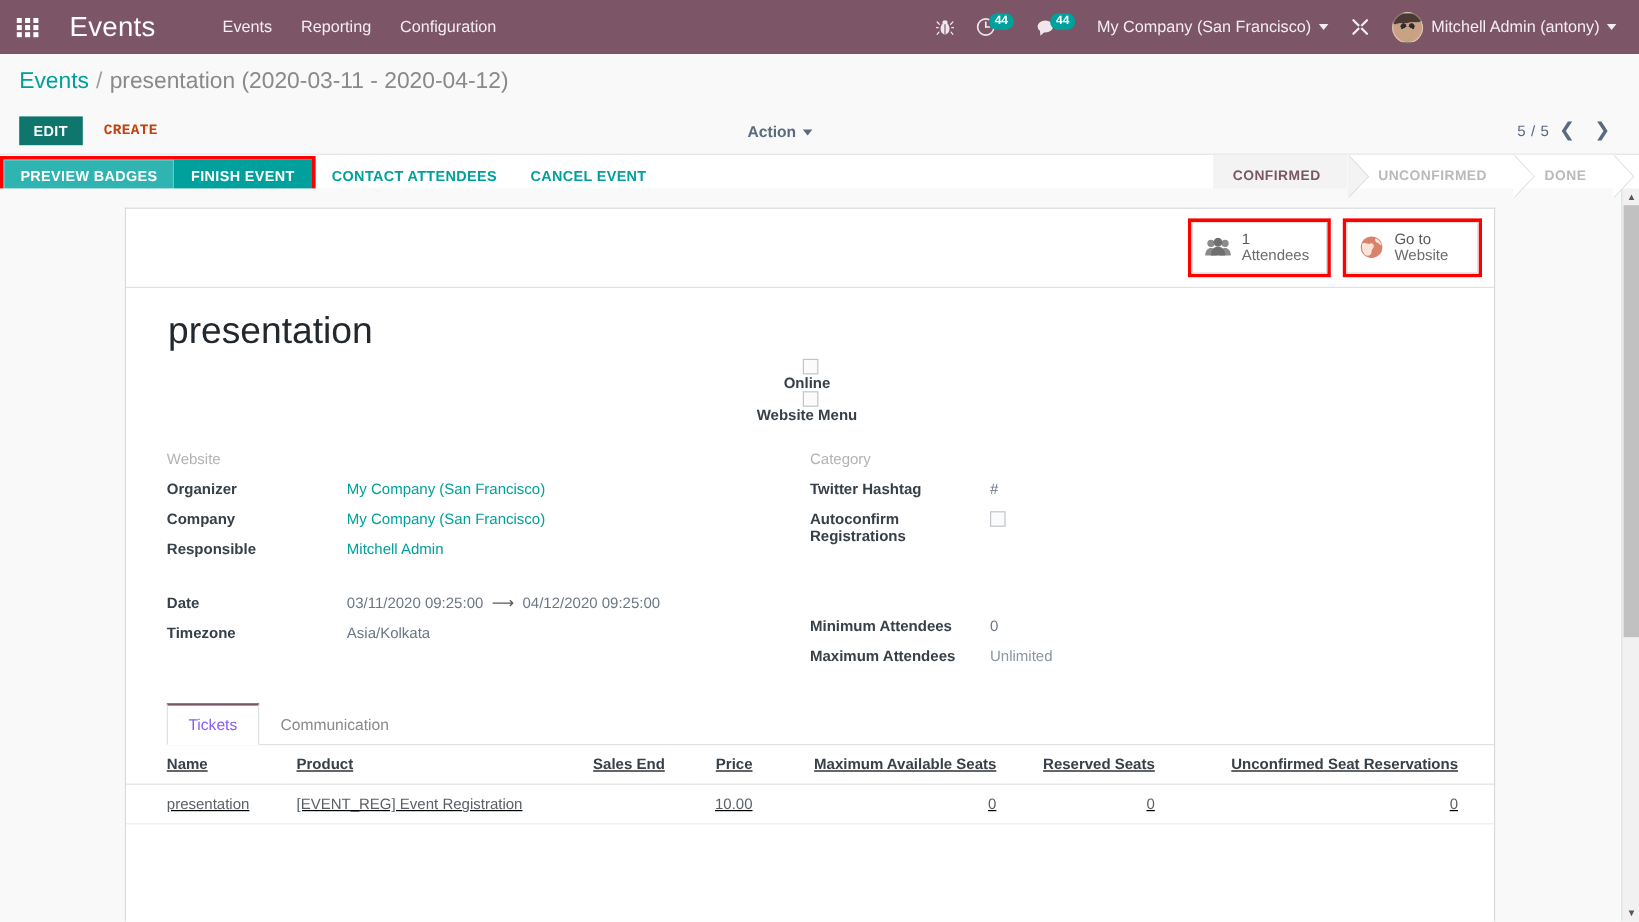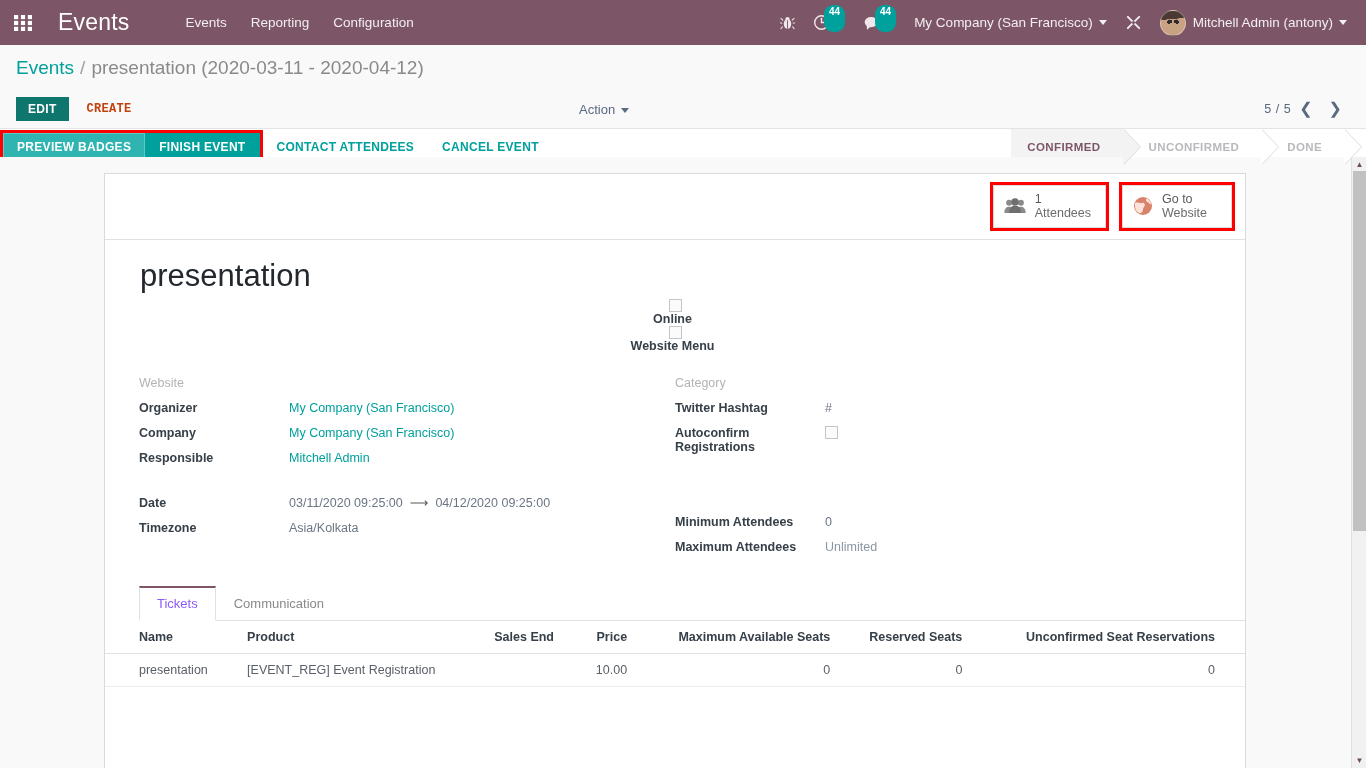--- a/index.html
+++ b/index.html
@@ -55,21 +55,21 @@
     padding: 0 9px; height: 45px;
     cursor: pointer; position: relative;
     font-size: 13.5px; color: #f3eef0;
   }
   .badge-num {
     background: #00A09D;
     color: #fff;
     font-size: 10px;
     font-weight: bold;
     border-radius: 9px;
-    padding: 1px 5px 14px 5px;
+    padding: 1px 5px 1px 5px;
     line-height: 12px;
     margin-left: -6px;
     margin-top: -9px;
     position: relative;
   }
   .company-sel { white-space: nowrap; font-size: 13.5px; }
   .caret-d {
     display: inline-block;
     width: 0; height: 0;
     border-left: 4px solid transparent;
@@ -124,24 +124,25 @@
     color: #c2410c;
     font-size: 12px; font-weight: 600;
     letter-spacing: .3px;
     padding: 5px 12px;
     margin-left: 6px;
     cursor: pointer;
     font-family: Liberation Mono, monospace;
   }
   .action-dd {
     position: absolute;
-    left: 579px;
+    left: 623px;
     color: #5a6a80;
     font-size: 13px;
     cursor: pointer;
+    font-weight: bold;
   }
   .pager {
     margin-left: auto;
     display: flex; align-items: center;
     color: #5a6a80;
     font-size: 12.5px;
   }
   .pager .pg-val { letter-spacing: .5px; }
   .pg-arrow {
     font-size: 16px; color: #5a6a80;
@@ -340,20 +341,21 @@
     border-bottom-color: #fff;
     border-top: 2px solid #7c5566;
     padding-top: 8px;
   }
 
   table.tk {
     width: 100%;
     border-collapse: collapse;
     margin-left: -34px;
     width: calc(100% + 34px);
+    text-decoration: underline;
   }
   table.tk th {
     font-size: 12.5px;
     font-weight: bold;
     color: #374049;
     padding: 9px 8px;
     border-bottom: 1px solid #dfe2e5;
     text-align: left;
     white-space: nowrap;
   }

